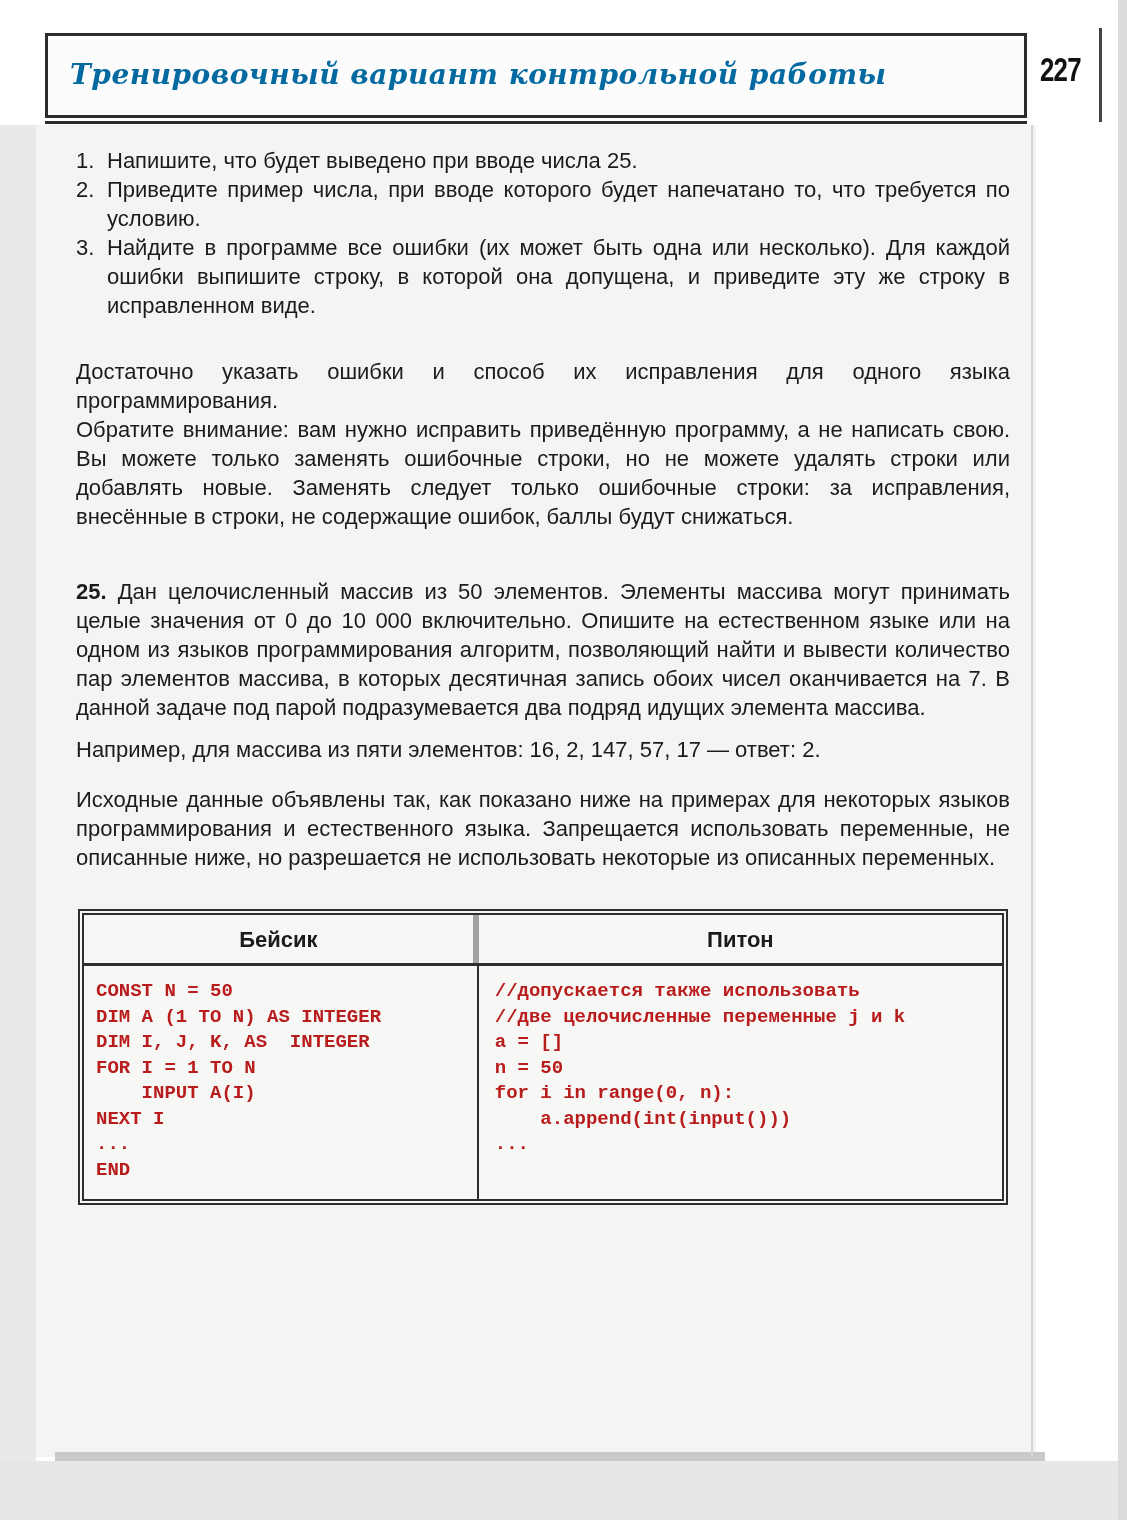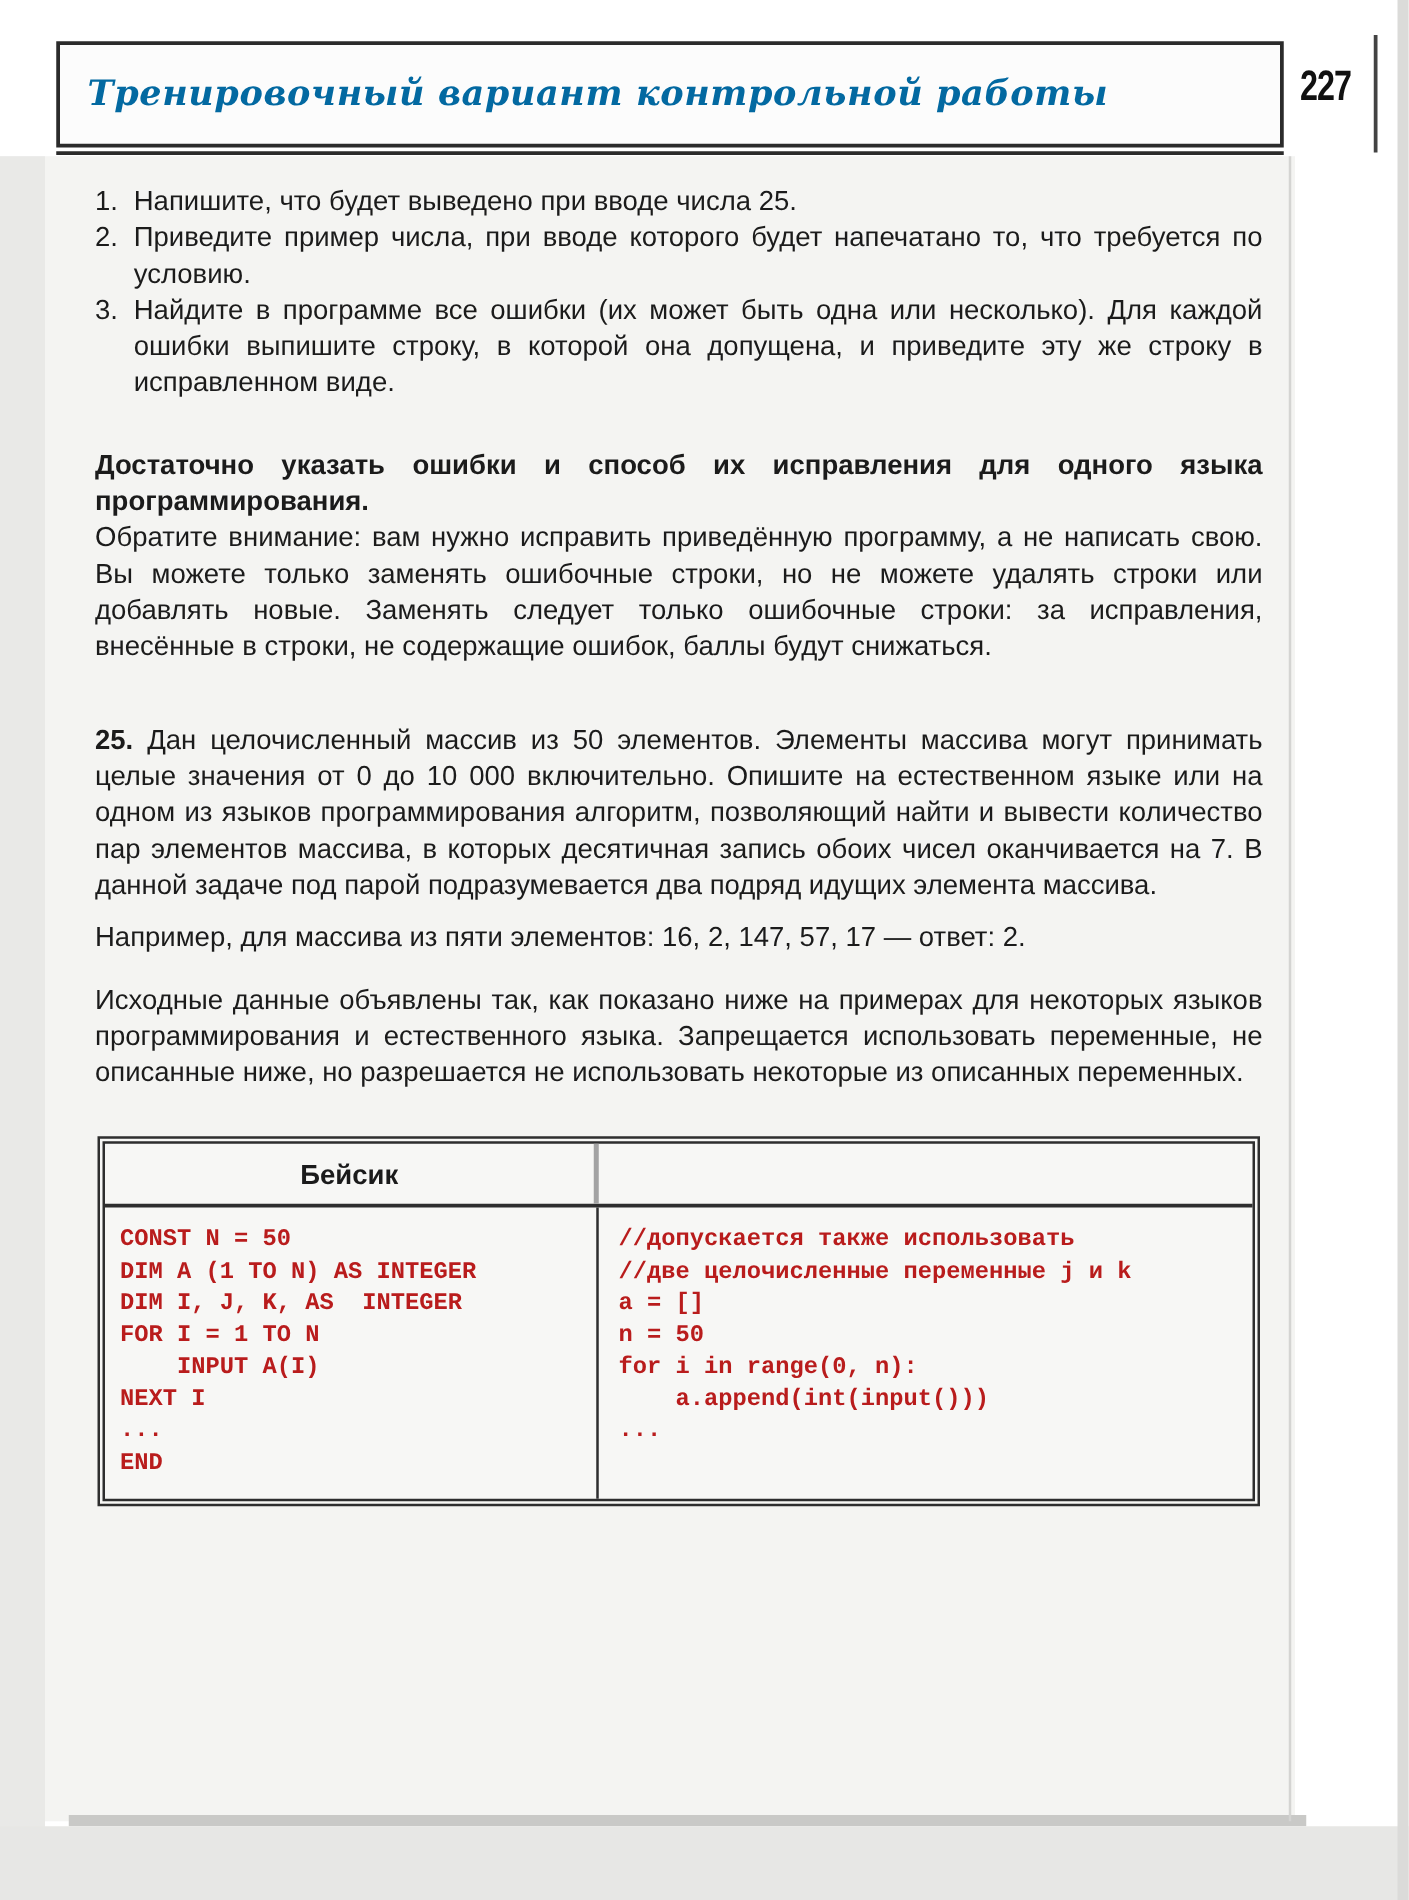--- a/index.html
+++ b/index.html
@@ -40,34 +40,34 @@
   }
 
   
   .content {
     position:absolute; left:76px; top:146px; width:934px;
     font-size:22px; line-height:29px; text-align:justify;
   }
   .content p { margin:0; }
   .list-item { position:relative; padding-left:31px; }
   .list-item .num { position:absolute; left:0; top:0; }
-  .note-1 { margin-top:37px !important;font-weight:bold; }
+  .note-1 { margin-top:37px !important; }
   .task-para { margin-top:46px !important; }
   .task-num { font-weight:700; }
   .example-para { margin-top:13px !important; }
   .datanote-para { margin-top:21px !important; }
 
   
   .tbl {
     margin-top:37px; margin-left:2px; width:930px;
     border:6px double #2e2e2e; background:#f7f7f5;
   }
   .tbl-head { display:flex; border-bottom:3px solid #2e2e2e; font-weight:700; font-size:22px; }
   .tbl-head .th { padding:10px 0 9px; text-align:center; }
-  .th-basic { width:43%; border-right:4px solid #a3a3a3; }
+  .th-basic { width:43%; border-right:6px solid #a3a3a3; }
   .th-python { flex:1; }
   .tbl-body { display:flex; align-items:stretch; }
   .td { padding:13px 6px 16px 12px; }
   .td-basic { width:43%; border-right:2px solid #2e2e2e; }
   .td-python { flex:1; padding-left:16px;border-radius:21px; }
   pre.code {
     margin:0; font-family:"Liberation Mono", "DejaVu Sans Mono", monospace;
     font-weight:700; font-size:19px; line-height:25.5px; white-space:pre; color:#b91c1c;
   }
 </style>
@@ -108,20 +108,21 @@
 
   <p class="task-para"><span class="task-num">25.</span><span> Дан целочисленный массив из 50 элементов. Элементы массива могут принимать целые значения от 0 до 10 000 включительно. Опишите на естественном языке или на одном из языков программирования алгоритм, позволяющий найти и вывести количество пар элементов массива, в которых десятичная запись обоих чисел оканчивается на 7. В данной задаче под парой подразумевается два подряд идущих элемента массива.</span></p>
 
   <p class="example-para">Например, для массива из пяти элементов: 16, 2, 147, 57, 17 — ответ: 2.</p>
 
   <p class="datanote-para">Исходные данные объявлены так, как показано ниже на примерах для некоторых языков программирования и естественного языка. Запрещается использовать переменные, не описанные ниже, но разрешается не использовать некоторые из описанных переменных.</p>
 
   <div class="tbl">
     <div class="tbl-head">
       <div class="th th-basic">Бейсик</div>
+      <div class="th th-python">Питон</div>
     </div>
     <div class="tbl-body">
       <div class="td td-basic">
         <pre class="code">CONST N = 50
 DIM A (1 TO N) AS INTEGER
 DIM I, J, K, AS  INTEGER
 FOR I = 1 TO N
     INPUT A(I)
 NEXT I
 ...

